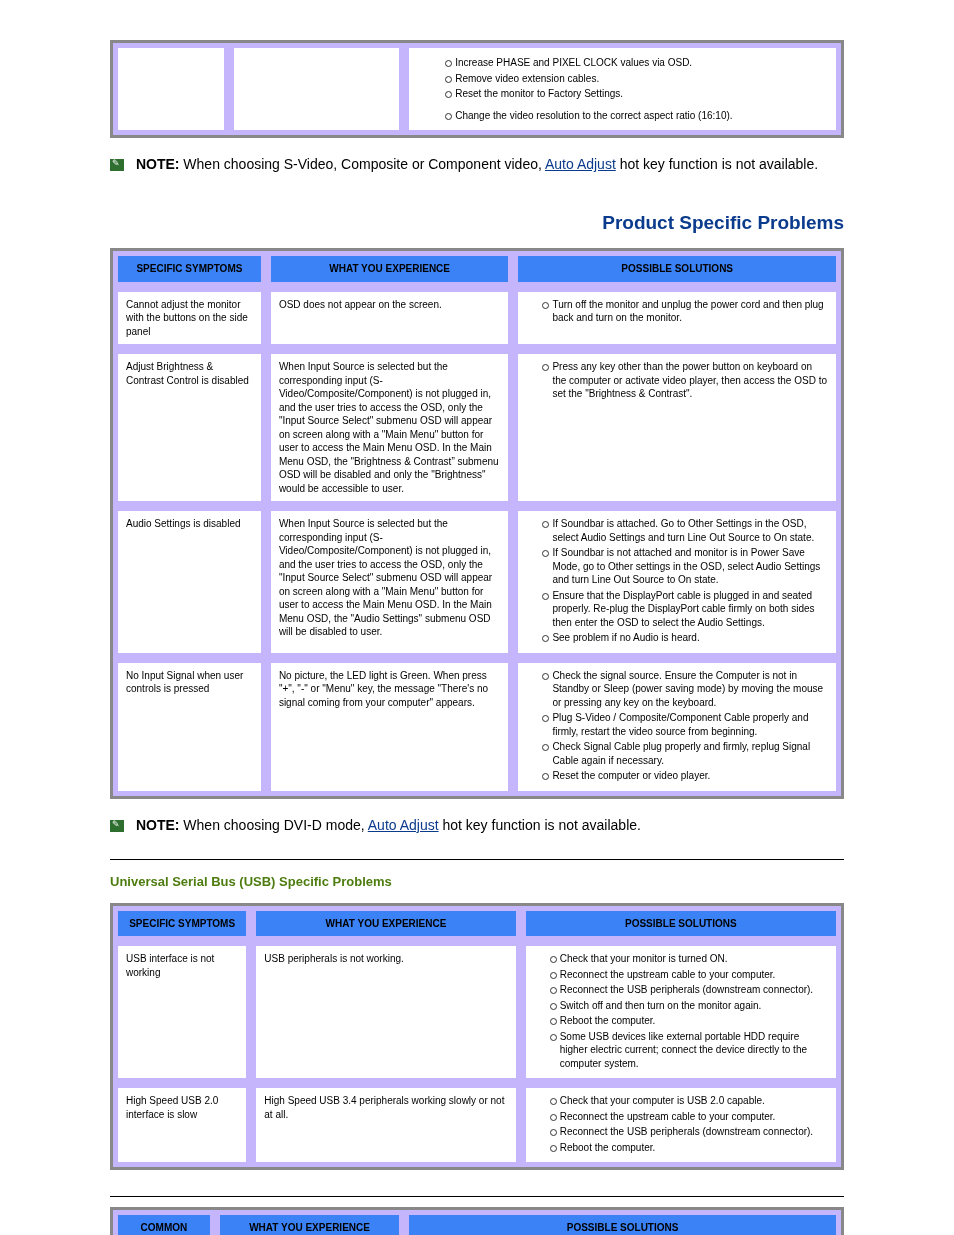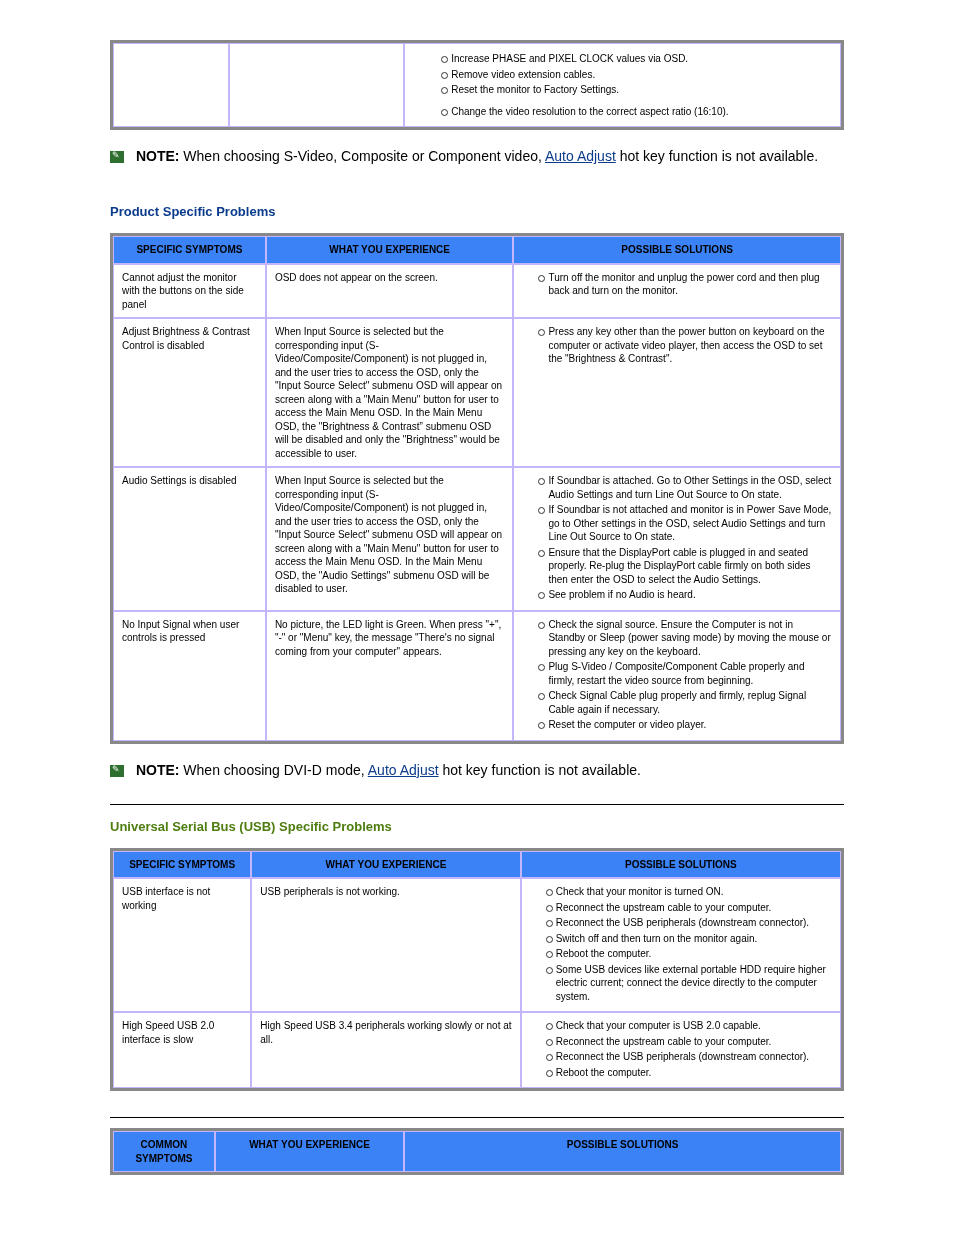--- a/index.html
+++ b/index.html
@@ -3,27 +3,27 @@
 <meta charset="utf-8">
 <style>
   html, body { margin:0; padding:0; background:#fff; color:#000; font-family: Verdana, Arial, sans-serif; font-size:10px; }
   .page { width:954px; margin:0 auto; padding:40px 110px 60px 110px; box-sizing:border-box; }
   .note-icon { display:inline-block; width:14px; height:12px; background:#2e6e2e; position:relative; margin-right:8px; vertical-align:middle; }
   .note-icon::after { content:"✎"; color:#fff; font-size:9px; position:absolute; left:2px; top:-1px; }
   .note-line { margin:18px 0 4px 0; font-size:14px; }
   .note-line b { font-weight:bold; }
   a.link { color:#0b3b8c; text-decoration:underline; }
   hr.sep { border:none; border-top:1px solid #000; margin:26px 0 10px 0; }
-  h2.sec-psp { color:#0b3b8c; font-size:13px; font-weight:bold; margin:40px 0 14px 0; }
+  h2.sec-psp { color:#0b3b8c; font-size:19px; font-weight:bold; margin:40px 0 14px 0;text-align:right; }
   h2.sec-usb { color:#4d7c0f; font-size:13px; font-weight:bold; margin:14px 0 14px 0; }
   h2.sec-sb  { color:#0b3b8c; font-size:14px; font-weight:bold; margin:14px 0 14px 0; }
   
   table { border-collapse:separate; border-spacing:0; width:100%; }
   .tbl-outer { border:3px solid #888; }
-  .tbl-outer td, .tbl-outer th { border:1px solid #c4b5fd; vertical-align:top; padding:6px 8px; font-size:10px; line-height:1.35; }
+  .tbl-outer td, .tbl-outer th { border:5px solid #c4b5fd; vertical-align:top; padding:6px 8px; font-size:10px; line-height:1.35; }
   .tbl-outer th { font-weight:bold; text-align:center; background:#3b82f6; }
   ul.sols { margin:0 0 0 16px; padding:0; }
   ul.sols li { list-style: none; position:relative; padding-left:10px; margin:0 0 2px 0; }
   ul.sols li::before { content:""; position:absolute; left:0; top:4px; width:5px; height:5px; border:1px solid #333; border-radius:50%; }
   ul.circ { margin:2px 0 2px 28px; padding:0; }
   ul.circ li { list-style:none; position:relative; padding-left:10px; margin:0 0 2px 0; }
   ul.circ li::before { content:""; position:absolute; left:0; top:4px; width:5px; height:5px; border:1px solid #333; border-radius:50%; }
   
   .t0 .c1{width:16%} .t0 .c2{width:24%} .t0 .c3{width:60%}
   .t1 .c1{width:21%} .t1 .c2{width:34%} .t1 .c3{width:45%}

